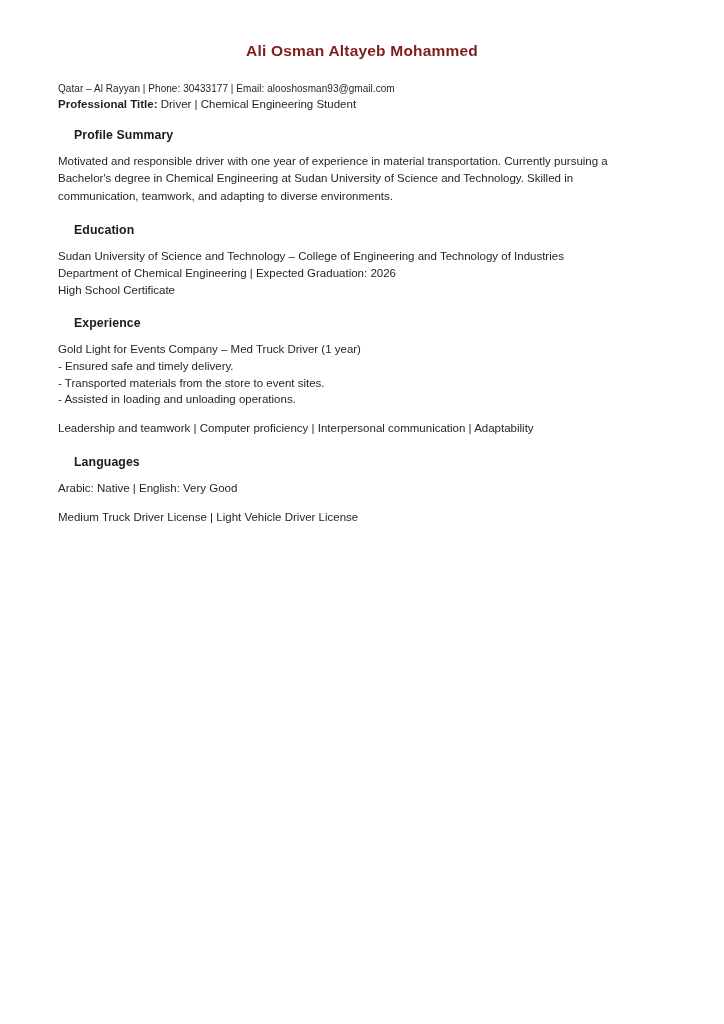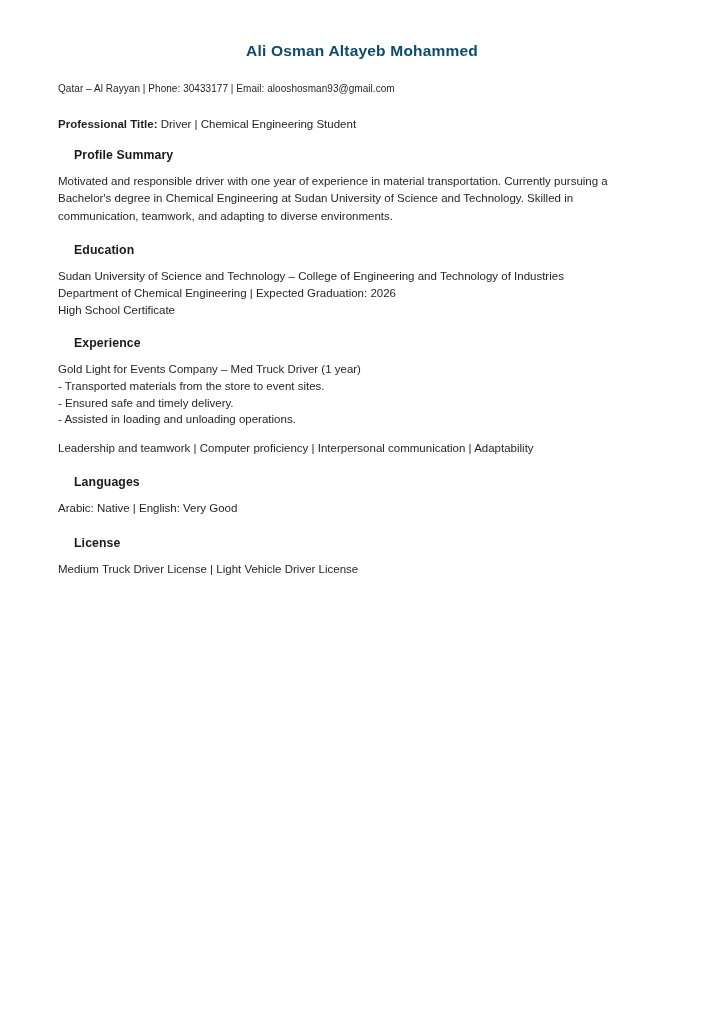--- a/index.html
+++ b/index.html
@@ -21,31 +21,31 @@
     background: #ffffff;
     box-sizing: border-box;
     padding: 30px 58px 0 58px;
   }
   .doc-title {
     text-align: center;
     font-size: 15.5px;
     font-weight: bold;
     letter-spacing: 0.2px;
     margin: 12px 0 0 0;
-    color: #0c4a6e;
+    color: #7f1d1d;
   }
   .contact-line {
     font-size: 10px;
     margin-top: 23px;
     color: #231f20;
     letter-spacing: 0.05px;
   }
   .prof-title {
     font-size: 11.5px;
-    margin-top: 24px;
+    margin-top: 4px;
     color: #231f20;
   }
   .prof-title .lbl {
     font-weight: bold;
   }
   .section-heading {
     font-size: 12.3px;
     font-weight: bold;
     margin-top: 18px;
     color: #1a1a1a;
@@ -86,26 +86,25 @@
   <h2 class="section-heading">Education</h2>
   <p class="body-text tight">
     <span class="line">Sudan University of Science and Technology – College of Engineering and Technology of Industries</span>
     <span class="line">Department of Chemical Engineering | Expected Graduation: 2026</span>
     <span class="line">High School Certificate</span>
   </p>
 
   <h2 class="section-heading">Experience</h2>
   <p class="body-text tight">
     <span class="line">Gold Light for Events Company – Med Truck Driver (1 year)</span>
+    <span class="line">- Ensured safe and timely delivery.</span>
     <span class="line">- Transported materials from the store to event sites.</span>
-    <span class="line">- Ensured safe and timely delivery.</span>
     <span class="line">- Assisted in loading and unloading operations.</span>
   </p>
 
   <p class="body-text">Leadership and teamwork | Computer proficiency | Interpersonal communication | Adaptability</p>
 
   <h2 class="section-heading">Languages</h2>
   <p class="body-text">Arabic: Native | English: Very Good</p>
 
-  <h2 class="section-heading">License</h2>
   <p class="body-text">Medium Truck Driver License | Light Vehicle Driver License</p>
 
 </div>
 
 </body></html>

